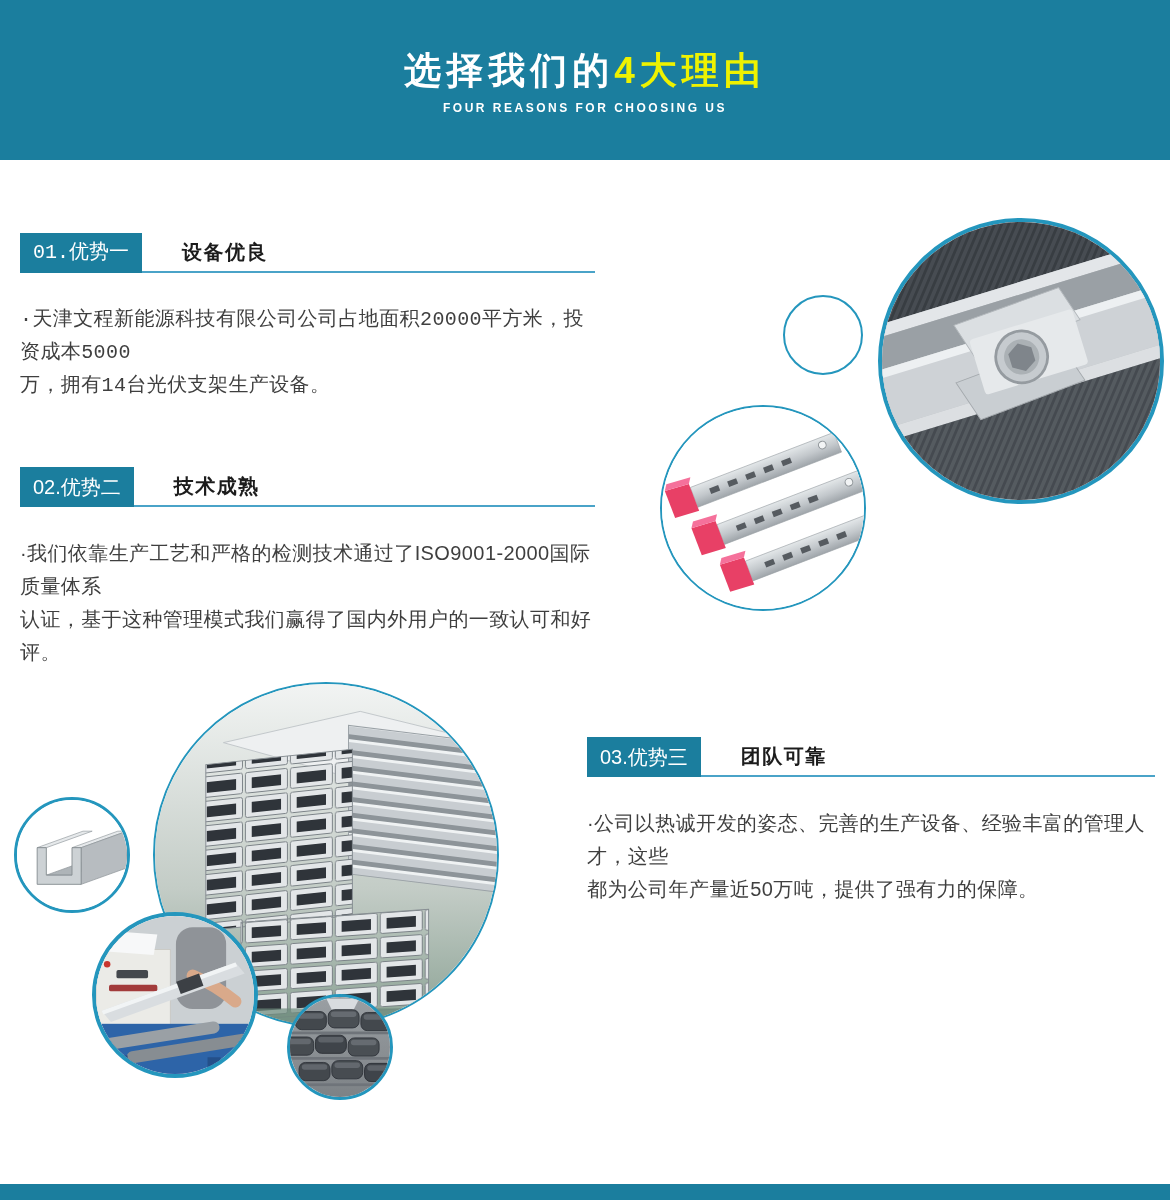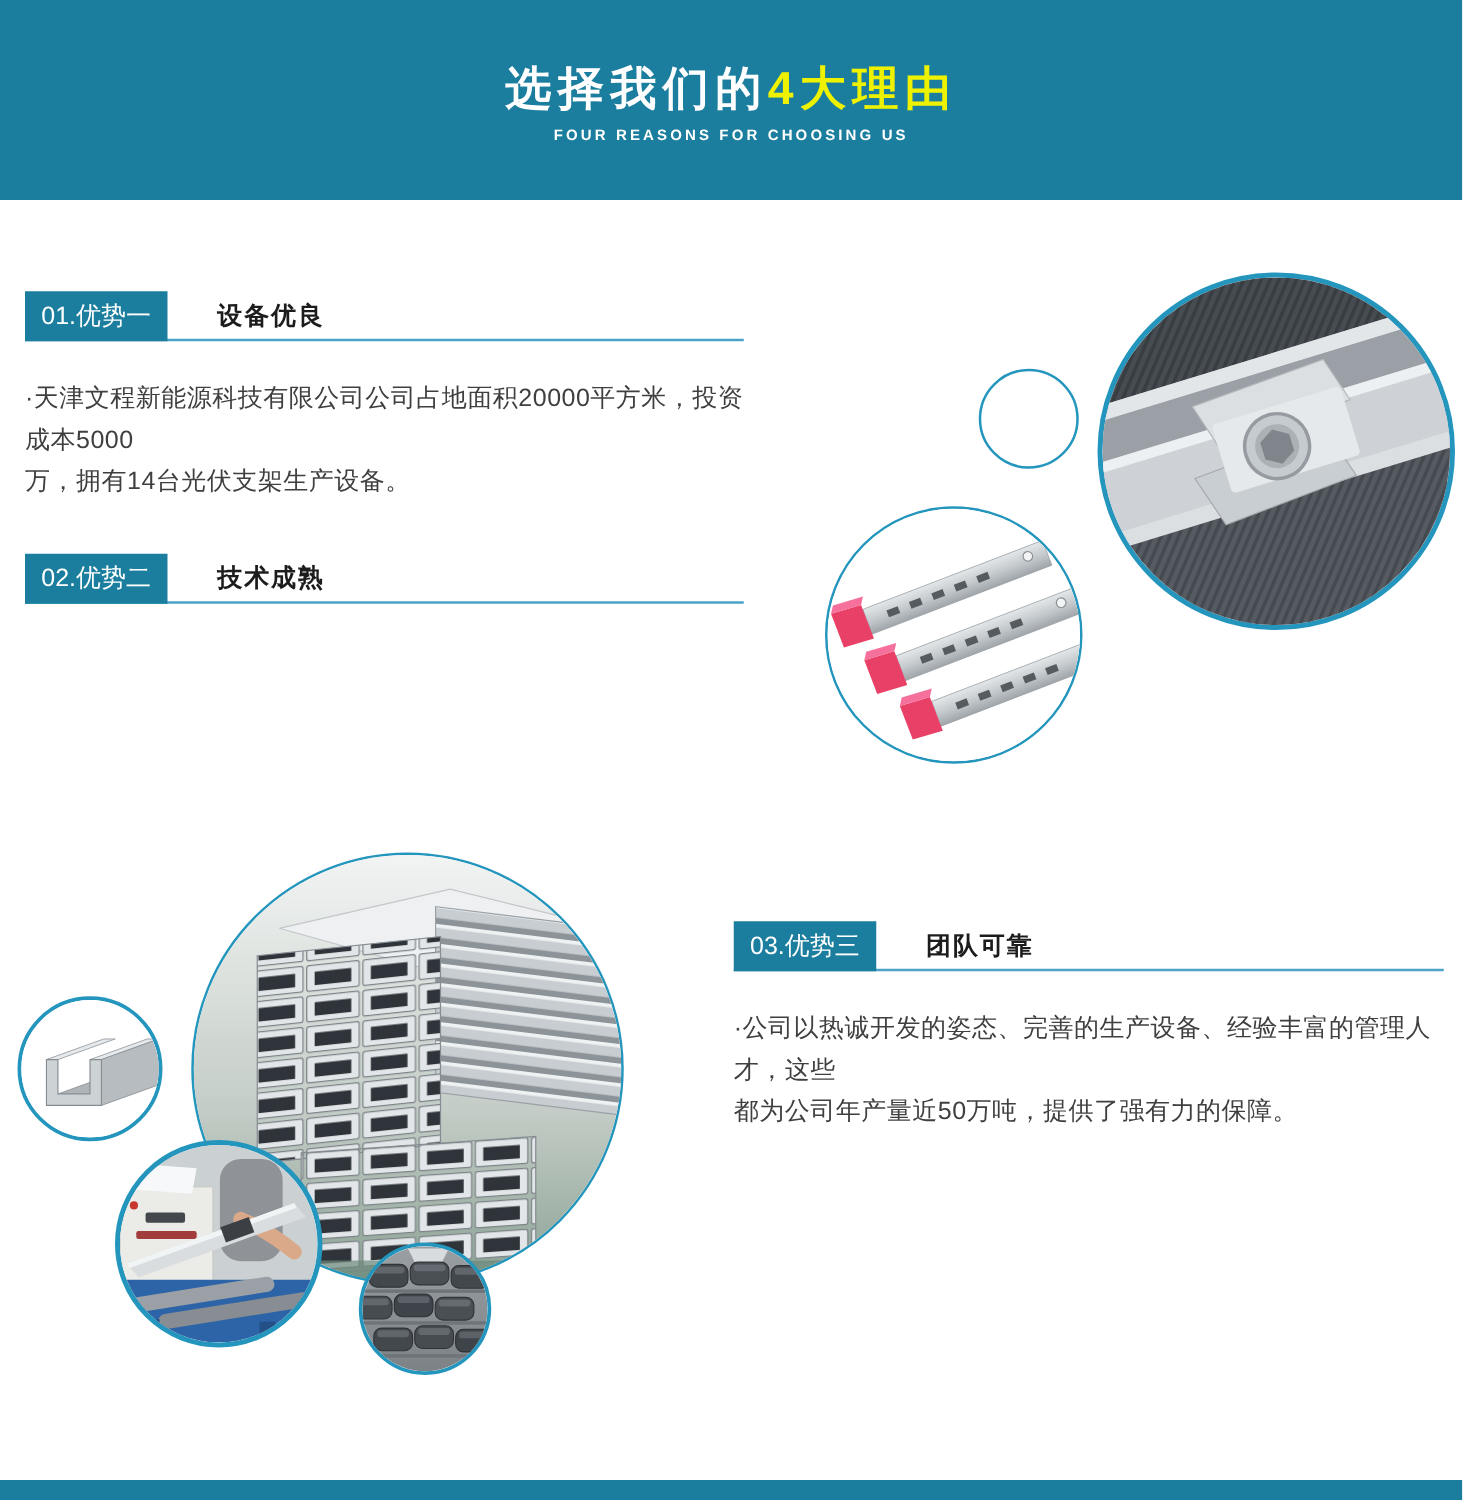--- a/index.html
+++ b/index.html
@@ -15,22 +15,22 @@
   .header{
     position:absolute;left:0;top:0;width:1170px;height:160px;background:var(--accent);
     display:flex;flex-direction:column;align-items:center;justify-content:center;
     box-sizing:border-box;padding-top:4px;
   }
   .title{font-size:37px;font-weight:bold;color:#ffffff;letter-spacing:5px;line-height:42px;}
   .title .hl{color:var(--yellow);}
   .subtitle{font-size:12px;font-weight:bold;color:#ffffff;letter-spacing:2.5px;margin-top:9px;}
   
   .adv{position:absolute;}
-  .adv-1{left:20px;top:233px;width:575px;}
-  .adv-2{left:20px;top:443px;width:575px;}
+  .adv-1{left:20px;top:233px;width:575px;font-family:Liberation Mono, monospace;}
+  .adv-2{left:20px;top:467px;width:575px;}
   .adv-3{left:587px;top:737px;width:568px;}
   .adv-4{left:587px;top:939px;width:568px;}
   .sec-head{
     display:flex;align-items:center;height:38px;
     border-bottom:2px solid var(--underline);
   }
   .badge{
     position:relative;background:var(--accent);color:#ffffff;font-size:20px;
     height:40px;line-height:40px;padding:0 13px;margin-bottom:-2px;white-space:nowrap;
   }
@@ -75,20 +75,22 @@
     </div>
     <div class="sec-body">·天津文程新能源科技有限公司公司占地面积20000平方米，投资成本5000
 万，拥有14台光伏支架生产设备。</div>
   </section>
 
   <section class="adv adv-2">
     <div class="sec-head">
       <span class="badge">02.优势二</span>
       <span class="sec-heading">技术成熟</span>
     </div>
+    <div class="sec-body">·我们依靠生产工艺和严格的检测技术通过了ISO9001-2000国际质量体系
+认证，基于这种管理模式我们赢得了国内外用户的一致认可和好评。</div>
   </section>
 
   <section class="adv adv-3">
     <div class="sec-head">
       <span class="badge">03.优势三</span>
       <span class="sec-heading">团队可靠</span>
     </div>
     <div class="sec-body">·公司以热诚开发的姿态、完善的生产设备、经验丰富的管理人才，这些
 都为公司年产量近50万吨，提供了强有力的保障。</div>
   </section>

